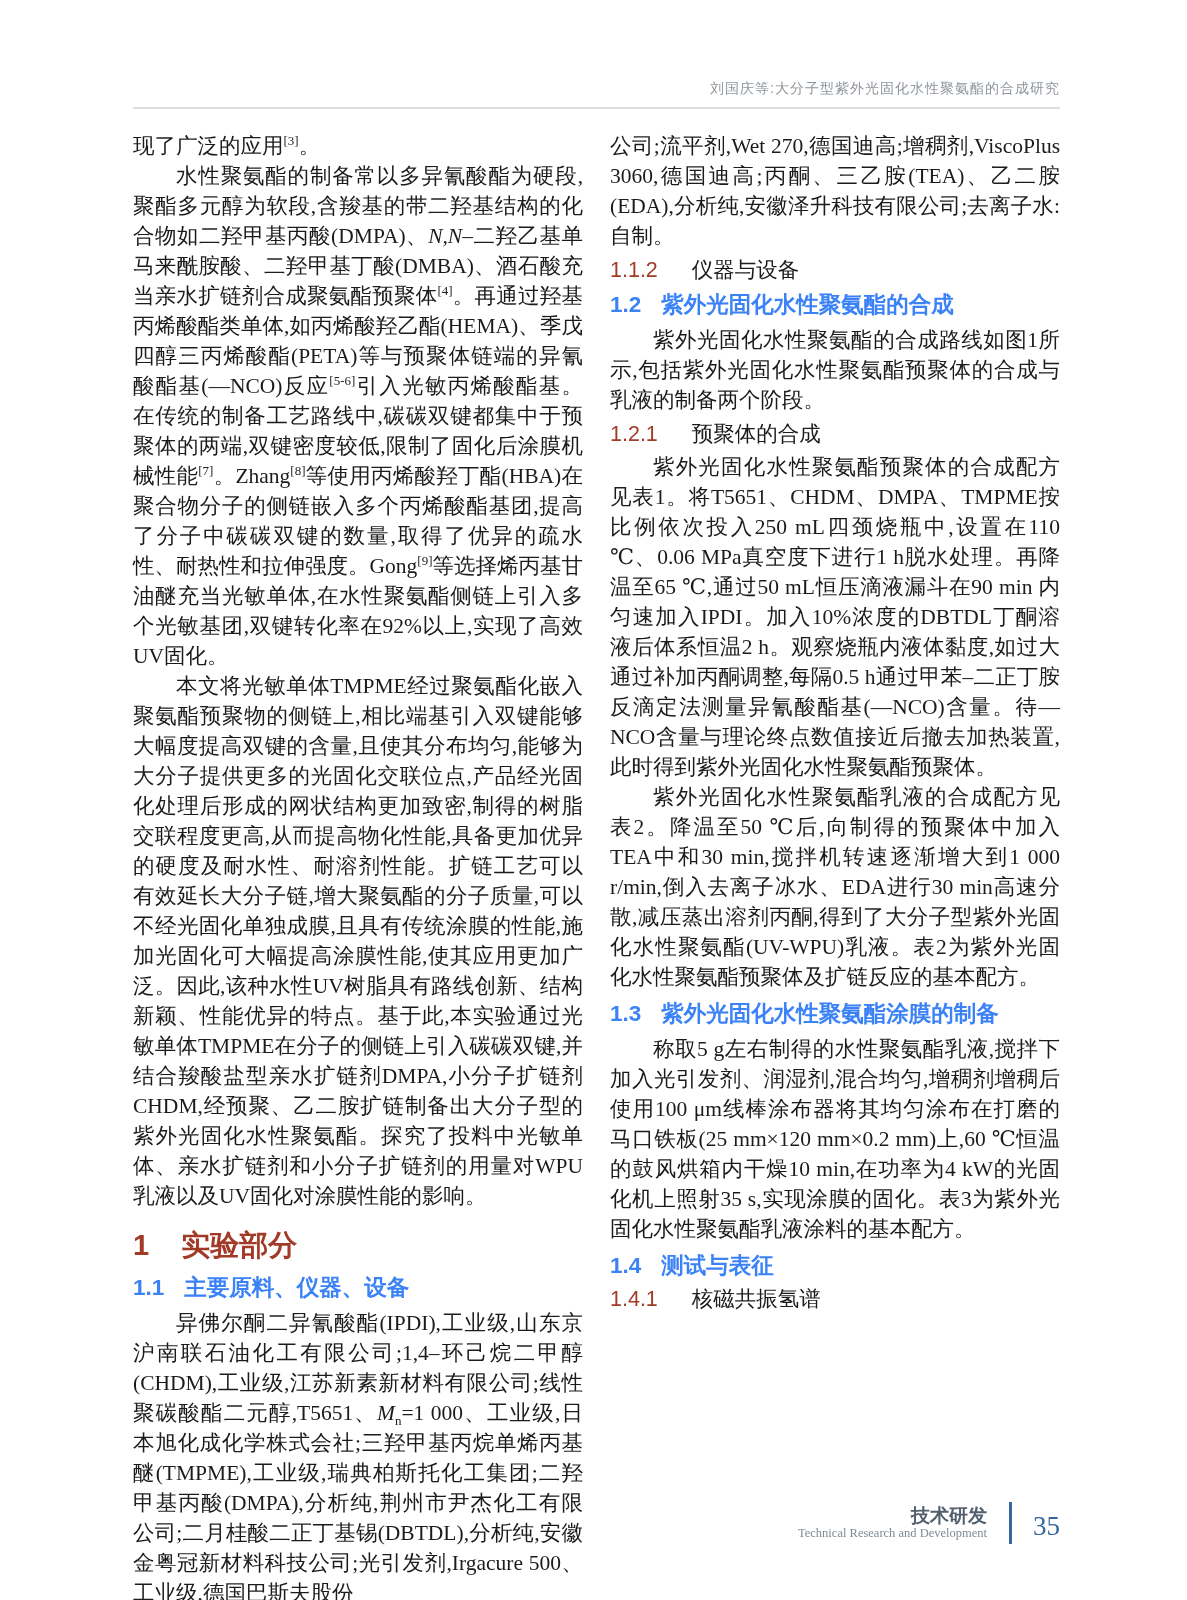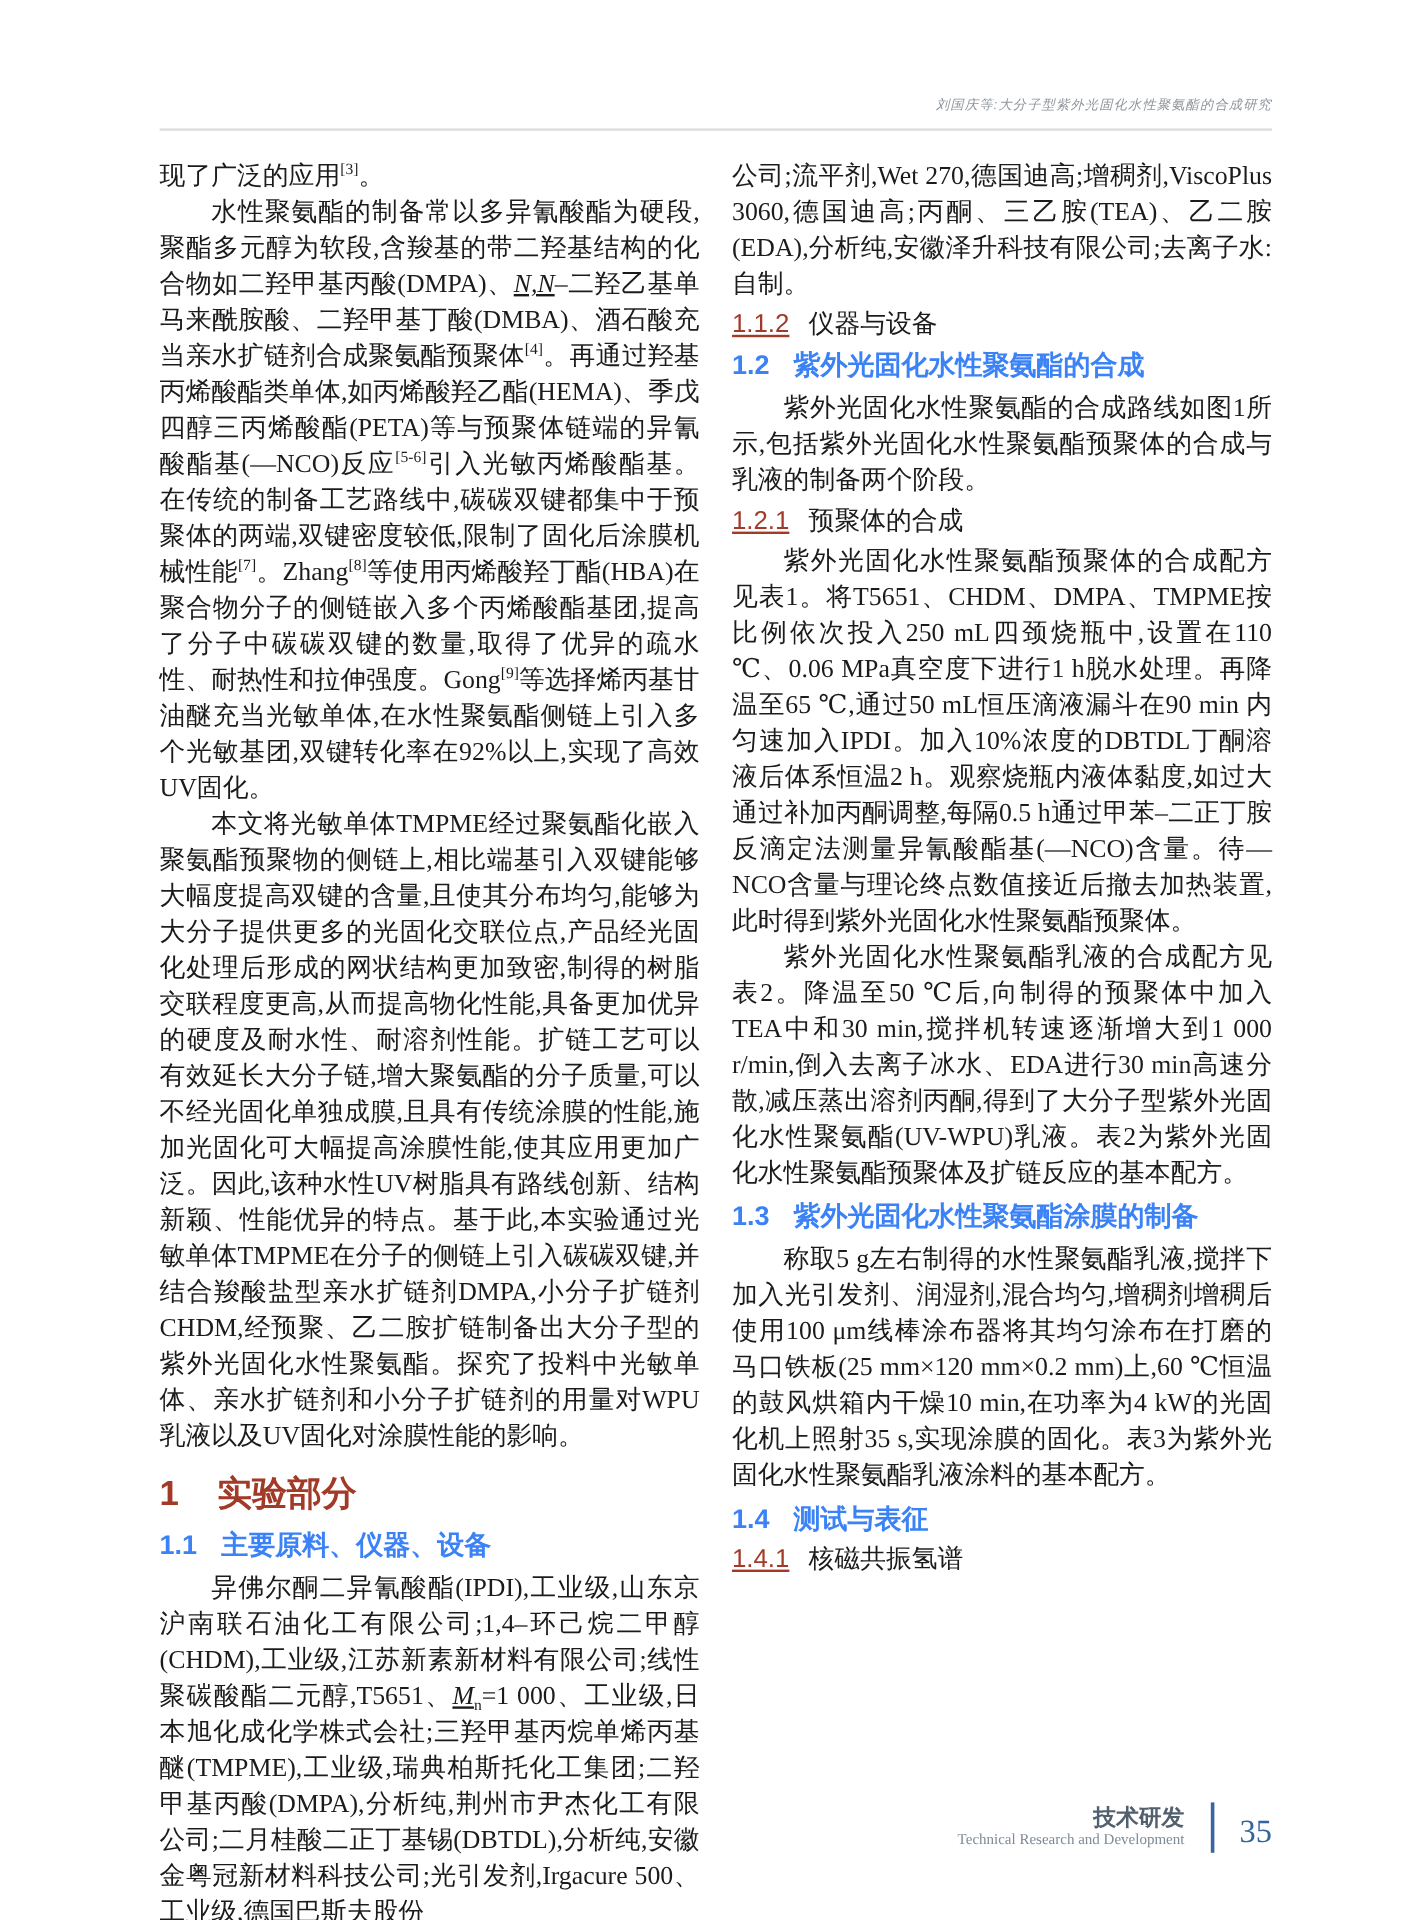--- a/index.html
+++ b/index.html
@@ -1,49 +1,49 @@
 <!DOCTYPE html>
 <html><head>
 <meta charset="utf-8">
 <style>
   html,body{margin:0;padding:0;background:#ffffff;}
   .page{position:relative;width:1187px;height:1600px;background:#ffffff;overflow:hidden;
         font-family:"Liberation Serif","DejaVu Serif",serif;color:#1b1b1b;}
   .running-head{position:absolute;top:80px;left:133px;width:927px;text-align:right;
-        font-family:"Liberation Sans","DejaVu Sans",sans-serif;font-size:11px;color:#8e959b;
-        letter-spacing:1px;font-style:italic;}
+        font-family:"Liberation Sans","DejaVu Sans",sans-serif;font-size:14px;color:#8e959b;
+        letter-spacing:1px;}
   .head-rule{position:absolute;top:107px;left:133px;width:927px;height:0;
         border-top:2px solid #dcdedf;}
   .columns{position:absolute;top:131px;left:133px;width:927px;display:flex;gap:27px;}
   .col{width:450px;}
   .body-p{margin:0;font-size:21.5px;line-height:30px;text-align:justify;
         font-family:"Liberation Serif","DejaVu Serif",serif;color:#1b1b1b;}
   .body-p.indent{text-indent:2em;}
   .body-p sup{font-size:13px;line-height:0;vertical-align:super;}
   .body-p sub{font-size:13px;line-height:0;vertical-align:sub;}
   .h1{font-family:"Liberation Sans","DejaVu Sans",sans-serif;font-weight:bold;
         font-size:29px;line-height:34px;color:#a23a28;margin:17px 0 12px 0;}
   .h1 .hnum{margin-right:32px;}
   .h2{font-family:"Liberation Sans","DejaVu Sans",sans-serif;font-weight:bold;
         font-size:22.5px;line-height:27px;color:#3b82f6;margin:8px 0 7px 0;}
   .h2 .hnum{margin-right:20px;}
   .h3{font-family:"Liberation Sans","DejaVu Sans",sans-serif;font-weight:normal;
         font-size:21.5px;line-height:26px;color:#1b1b1b;margin:6px 0 5px 0;}
-  .h3 .hnum{color:#a23a28;margin-right:16px;text-decoration:underline;}
+  .h3 .hnum{color:#a23a28;margin-right:34px;}
   .footer{position:absolute;top:1502px;left:133px;width:927px;display:flex;
         justify-content:flex-end;align-items:center;gap:12px;}
   .footer-labels{text-align:right;}
   .footer-cn{font-family:"Liberation Sans","DejaVu Sans",sans-serif;font-weight:bold;
         font-size:19px;line-height:21px;color:#525f6d;}
   .footer-en{font-family:"Liberation Serif","DejaVu Serif",serif;font-size:12.5px;
         line-height:15px;color:#7e8a97;}
   .footer-bar{width:3px;height:42px;background:#3a66a0;margin:0 9px 0 10px;}
   .footer-page{font-family:"Liberation Serif","DejaVu Serif",serif;font-size:27px;
         color:#33659f;padding-top:6px;}
-  .ital{font-style:italic;text-decoration:underline;}
+  .ital{font-style:italic;}
 </style>
 </head>
 <body>
 
 <div class="page">
   <div class="running-head">刘国庆等:大分子型紫外光固化水性聚氨酯的合成研究</div>
   <div class="head-rule"></div>
 
   <div class="columns">
     <div class="col">

